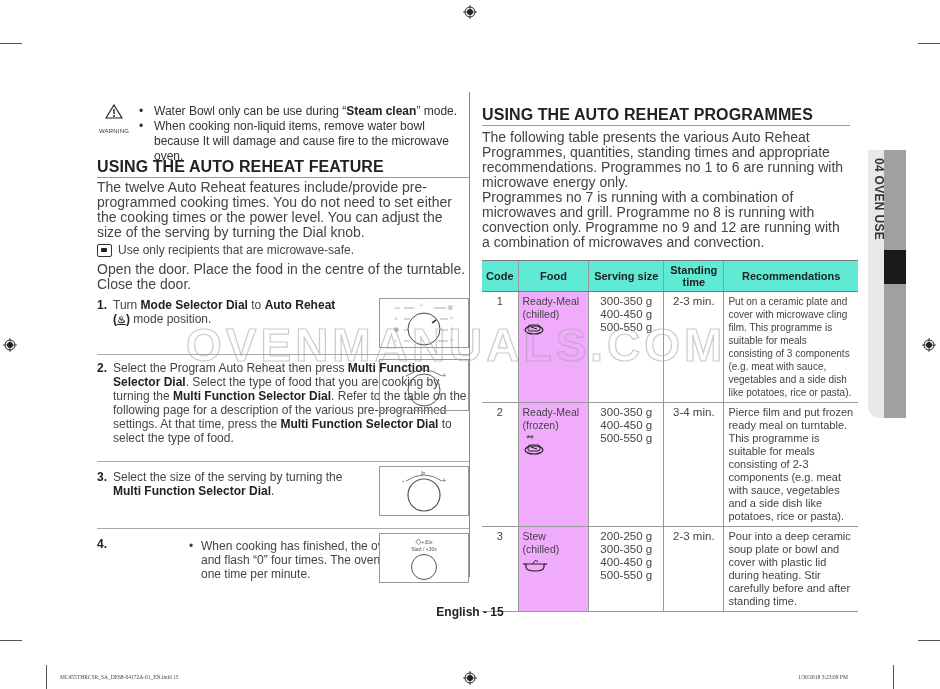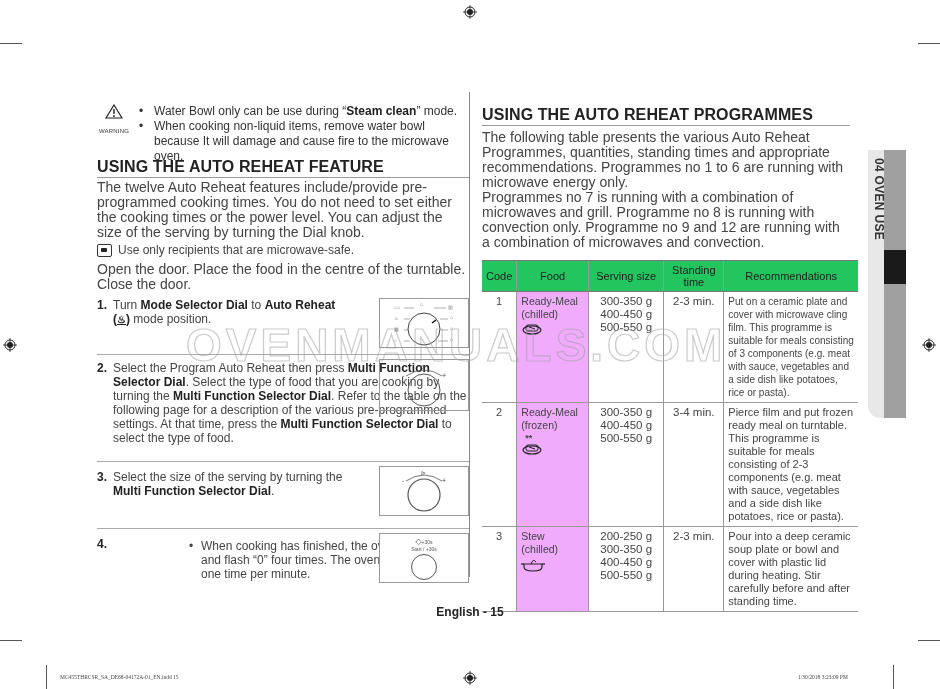--- a/index.html
+++ b/index.html
@@ -27,21 +27,21 @@
   .step .num { position:absolute; left:0; top:0; font-weight:bold; color:#222; }
   .step .txt { margin-left:16px; }
   b { color:#222; }
   .fig { position:absolute; border:1px solid #999; background:#fff; }
   .result-row { display:flex; margin-top:4px; }
   .result-label { width:60px; font-weight:bold; text-decoration:underline; color:#222; }
   .result-text { flex:1; }
   .res-bullet { position:relative; padding-left:12px; margin-left:76px; }
   .res-bullet::before { content:"•"; position:absolute; left:0; }
   table.prog { border-collapse:collapse; width:376px; font-size:11px; color:#444; margin-top:10px; }
-  table.prog th { background:#22c55e; font-weight:normal; color:#222; border-top:1px solid #777; border-bottom:1px solid #777;
+  table.prog th { background:#5eead4; font-weight:bold; color:#222; border-top:1px solid #777; border-bottom:1px solid #777;
                   padding:3px 4px; font-size:11px; line-height:12px; }
   table.prog td { vertical-align:top; padding:3px 4px; border-bottom:1px solid #999; line-height:13px; }
   table.prog th + th, table.prog td + td { border-left:1px solid #999; }
   td.code { text-align:center; width:26px; }
   td.food { background:#f0abfc; width:66px; font-size:10.5px; line-height:12px; }
   td.size { text-align:center; width:70px; font-size:11.5px; }
   td.stand { text-align:center; width:52px; font-size:11.5px; }
   td.rec { width:130px; }
   .rec.small { font-size:10px; line-height:13px; }
   .food-icon { display:block; margin-top:2px; }

